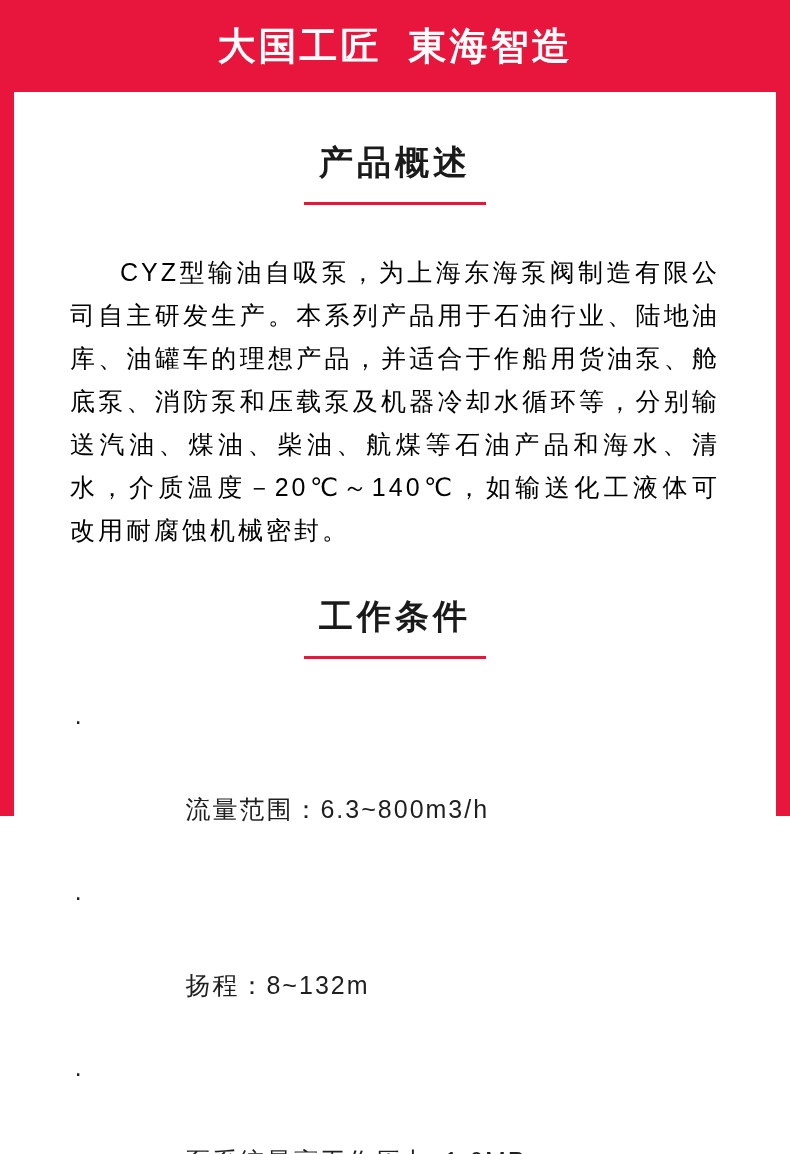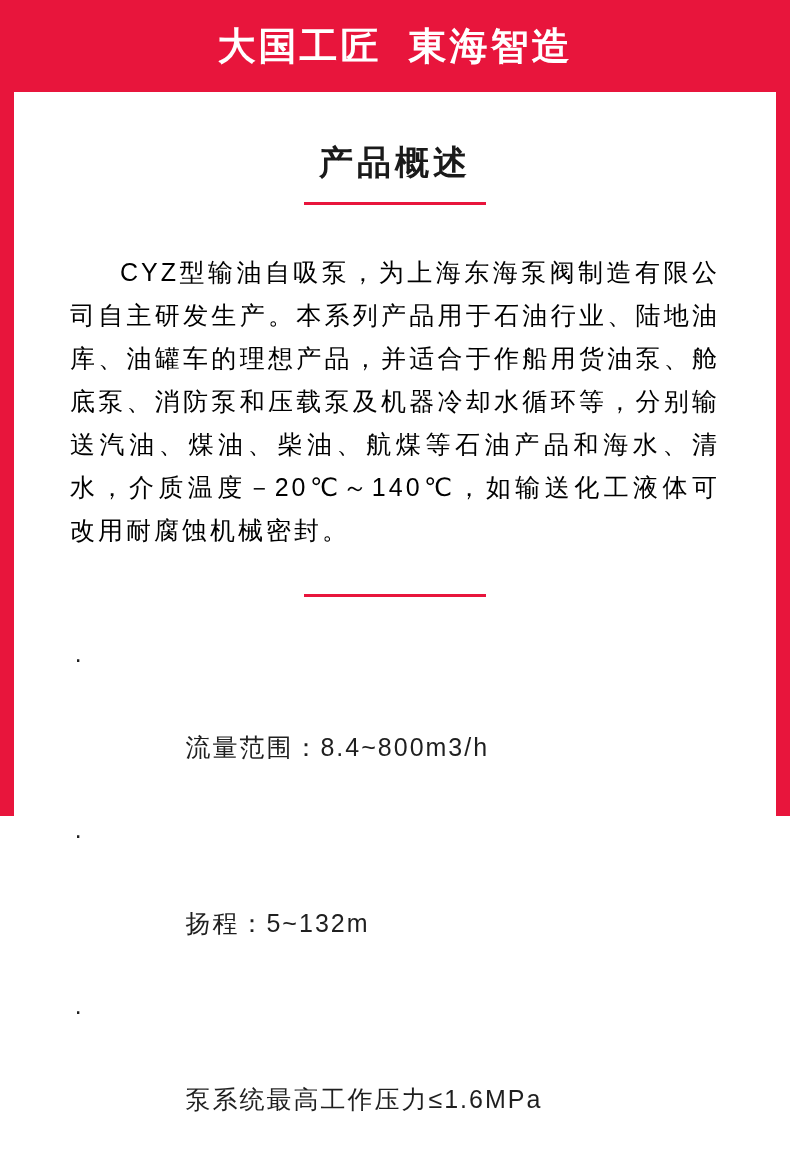--- a/index.html
+++ b/index.html
@@ -115,30 +115,31 @@
 
   <div class="content">
 
     <div class="sect-overview">
       <div class="section-heading">产品概述</div>
       <div class="heading-rule"></div>
       <p class="body-text">CYZ型输油自吸泵，为上海东海泵阀制造有限公司自主研发生产。本系列产品用于石油行业、陆地油库、油罐车的理想产品，并适合于作船用货油泵、舱底泵、消防泵和压载泵及机器冷却水循环等，分别输送汽油、煤油、柴油、航煤等石油产品和海水、清水，介质温度－20℃～140℃，如输送化工液体可改用耐腐蚀机械密封。</p>
     </div>
 
     <div class="sect-conditions">
+      <div class="section-heading">工作条件</div>
       <div class="heading-rule"></div>
 
       <ul class="bullet-list">
         <li>
           <span class="dot">·</span>
-          <span>流量范围：8.4~800m3/h</span>
+          <span>流量范围：6.3~800m3/h</span>
         </li>
         <li>
           <span class="dot">·</span>
-          <span>扬程：5~132m</span>
+          <span>扬程：8~132m</span>
         </li>
         <li>
           <span class="dot">·</span>
           <span>泵系统最高工作压力≤1.6MPa</span>
         </li>
 
       </ul>
     </div>
 
   </div>

